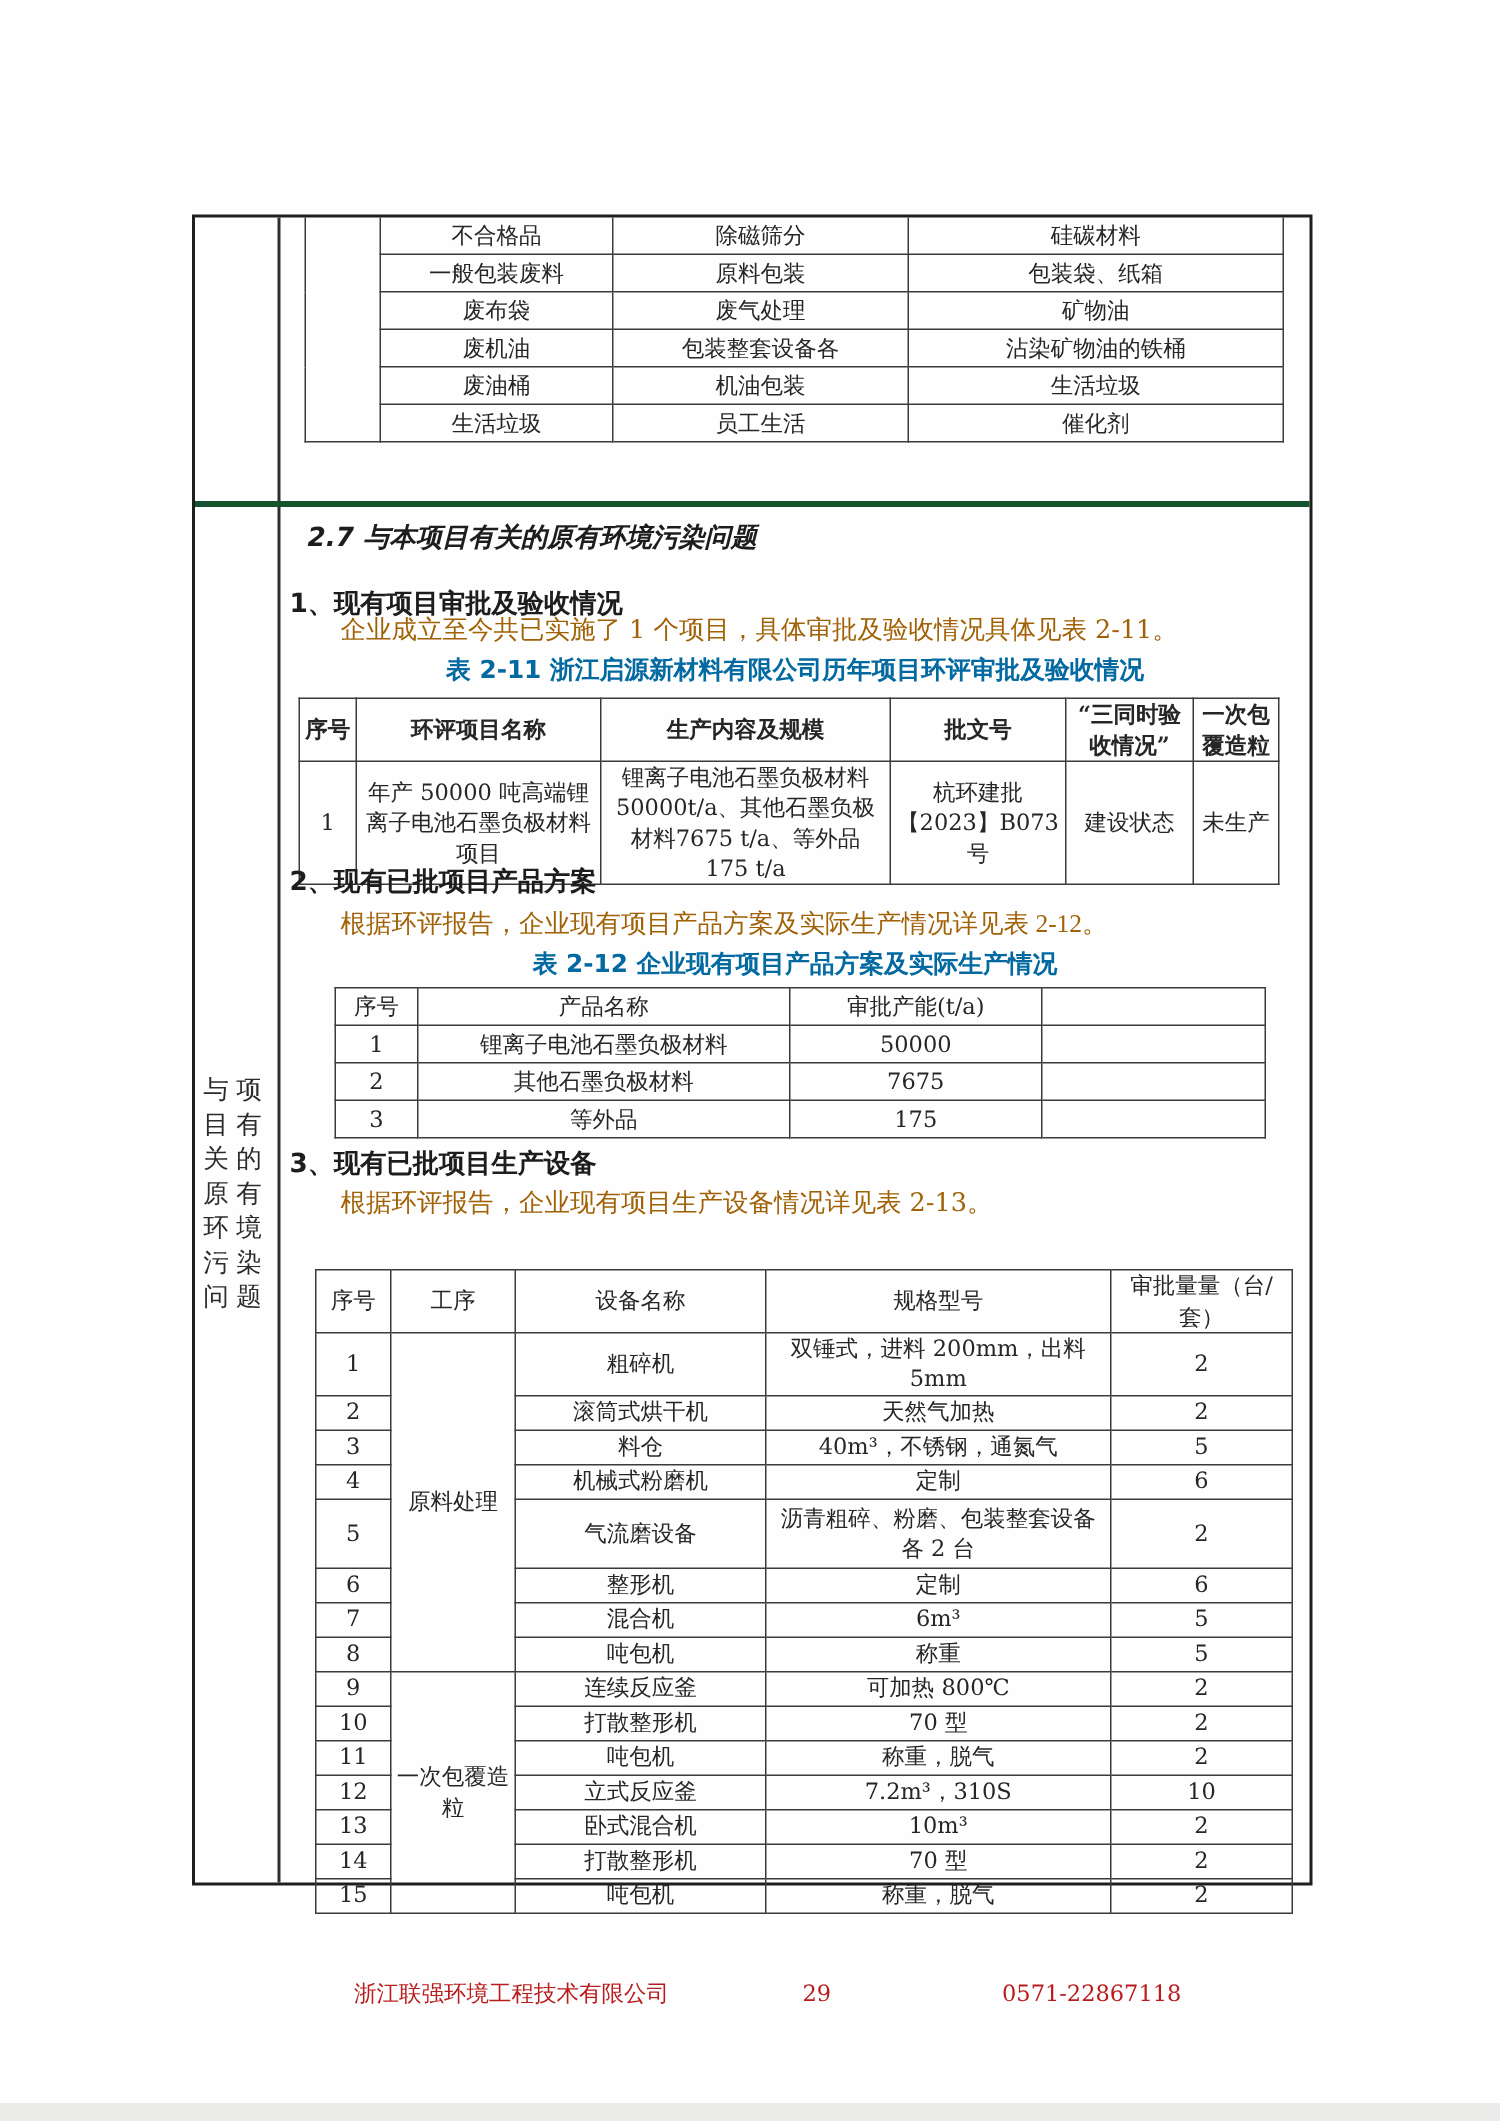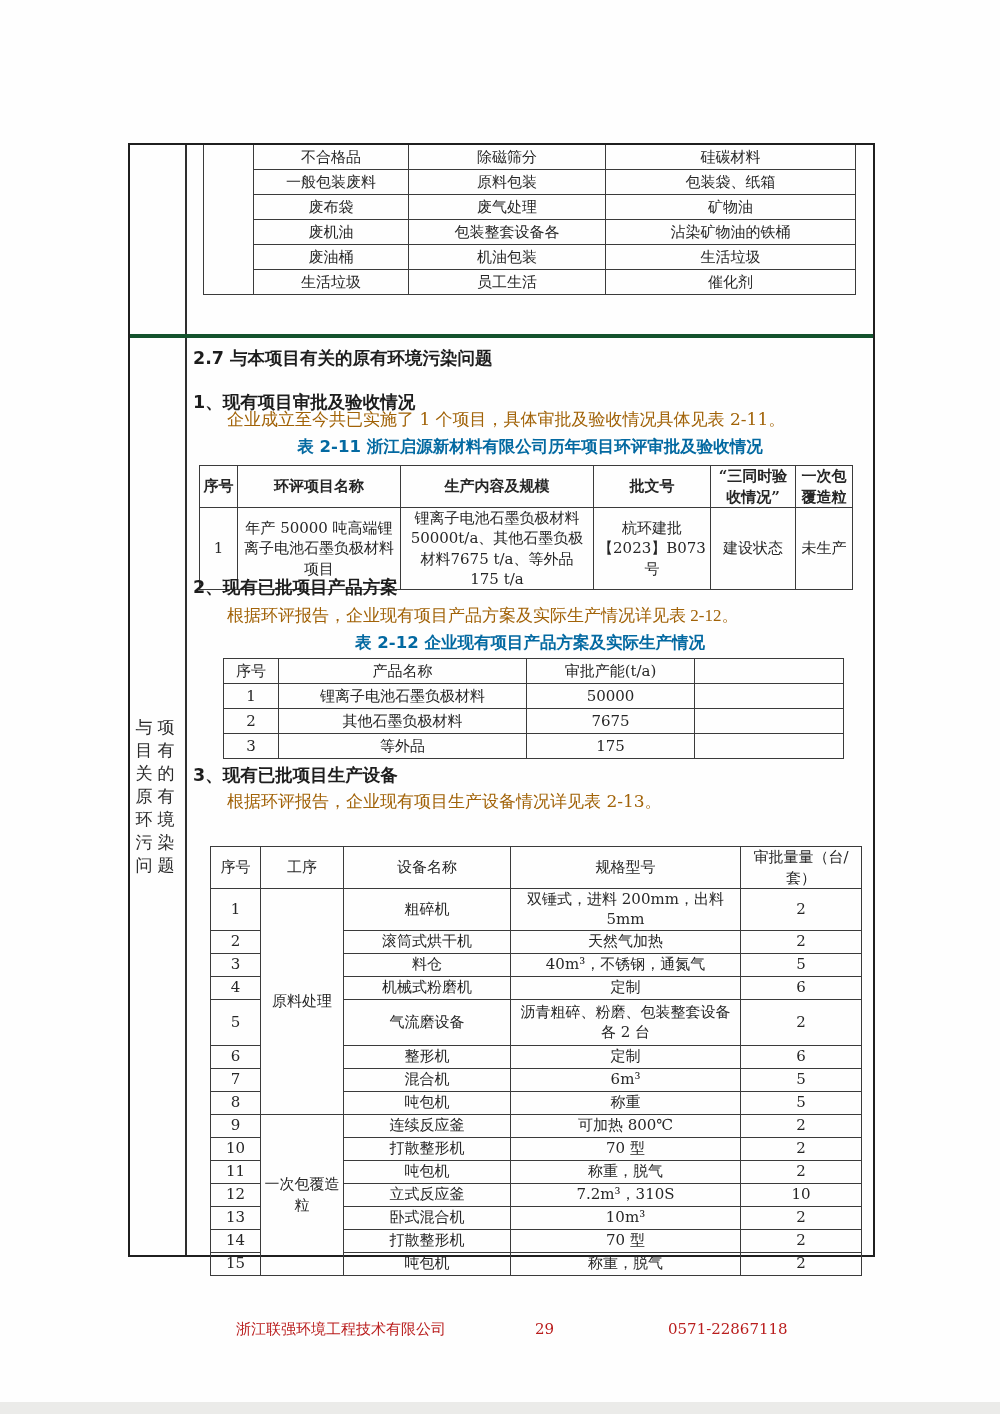--- a/index.html
+++ b/index.html
@@ -100,21 +100,21 @@
           </table>
       </div>
     </div>
 
     <div class="frow frow-main">
       <div class="side-cell">
         <div class="v-label">与项目有关的原有环境污染问题</div>
       </div>
       <div class="content-cell">
 
-        <div class="abs h-sec" style="top:8px;left:6px;">2.7 与本项目有关的原有环境污染问题</div>
+        <div class="abs h-sec" style="top:8px;left:18px;font-style:italic;">2.7 与本项目有关的原有环境污染问题</div>
         <div class="abs h-sec" style="top:52px;left:6px;text-align:center;">1、现有项目审批及验收情况</div>
         <div class="abs para" style="top:70px;left:6px;">企业成立至今共已实施了 1 个项目，具体审批及验收情况具体见表 2-11。</div>
         <div class="abs caption" style="top:98px;left:0;">表 2-11  浙江启源新材料有限公司历年项目环评审批及验收情况</div>
 
         <table class="doc-table t11 abs" style="top:127px;left:12px;width:653px;">
           <colgroup>
               <col style="width:38px">
               <col style="width:163px">
               <col style="width:193px">
               <col style="width:117px">

